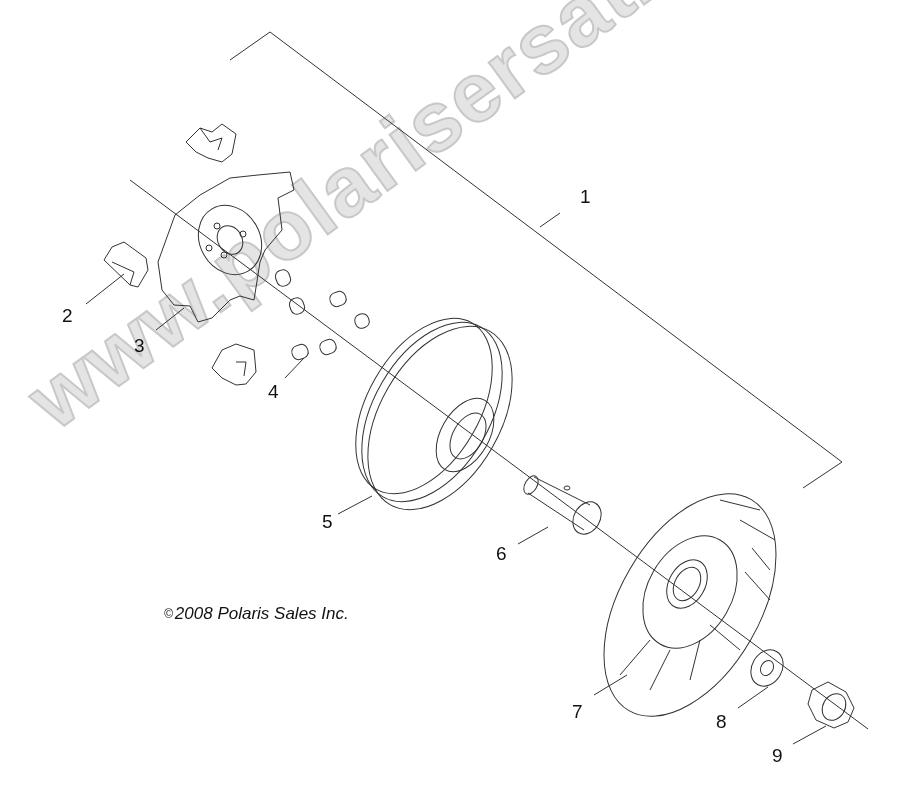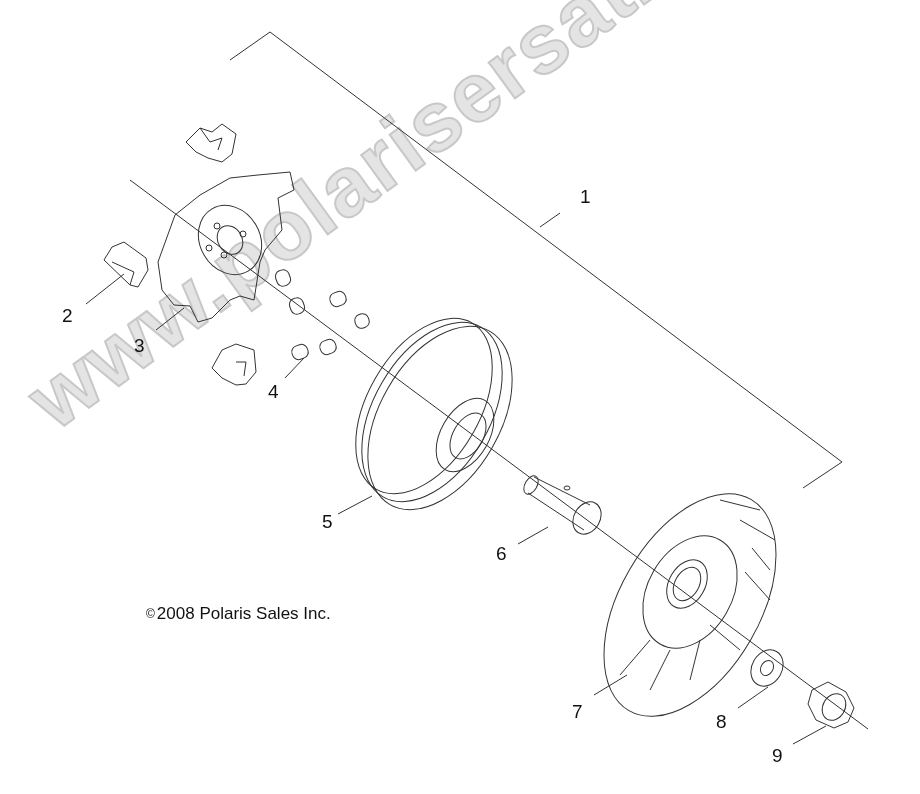--- a/index.html
+++ b/index.html
@@ -1,19 +1,19 @@
 <!DOCTYPE html>
 <html><head>
 <meta charset="utf-8">
 <style>
   html,body{margin:0;padding:0;background:#ffffff;}
   #stage{position:relative;width:920px;height:794px;overflow:hidden;background:#fff;}
   #stage svg{position:absolute;left:0;top:0;}
   .label{position:absolute;font-family:"Liberation Sans",sans-serif;font-size:19px;color:#111;line-height:1;}
-  .copyright{position:absolute;left:146px;top:604px;font-family:"Liberation Sans",sans-serif;font-size:17px;color:#111;white-space:nowrap;}
+  .copyright{position:absolute;left:164px;top:604px;font-family:"Liberation Sans",sans-serif;font-size:17px;color:#111;white-space:nowrap;font-style:italic;}
   .copyright .c{font-size:12px;margin-right:2px;vertical-align:1px;}
   .watermark{position:absolute;left:10px;top:370px;width:1000px;transform:rotate(-36deg);transform-origin:left top;
      font-family:"Liberation Sans",sans-serif;font-weight:bold;font-size:84px;letter-spacing:2px;color:#e4e4e4;
      -webkit-text-stroke:2px #c8c8c8;white-space:nowrap;pointer-events:none;}
 </style>
 </head>
 <body>
 
 <div id="stage">
 

